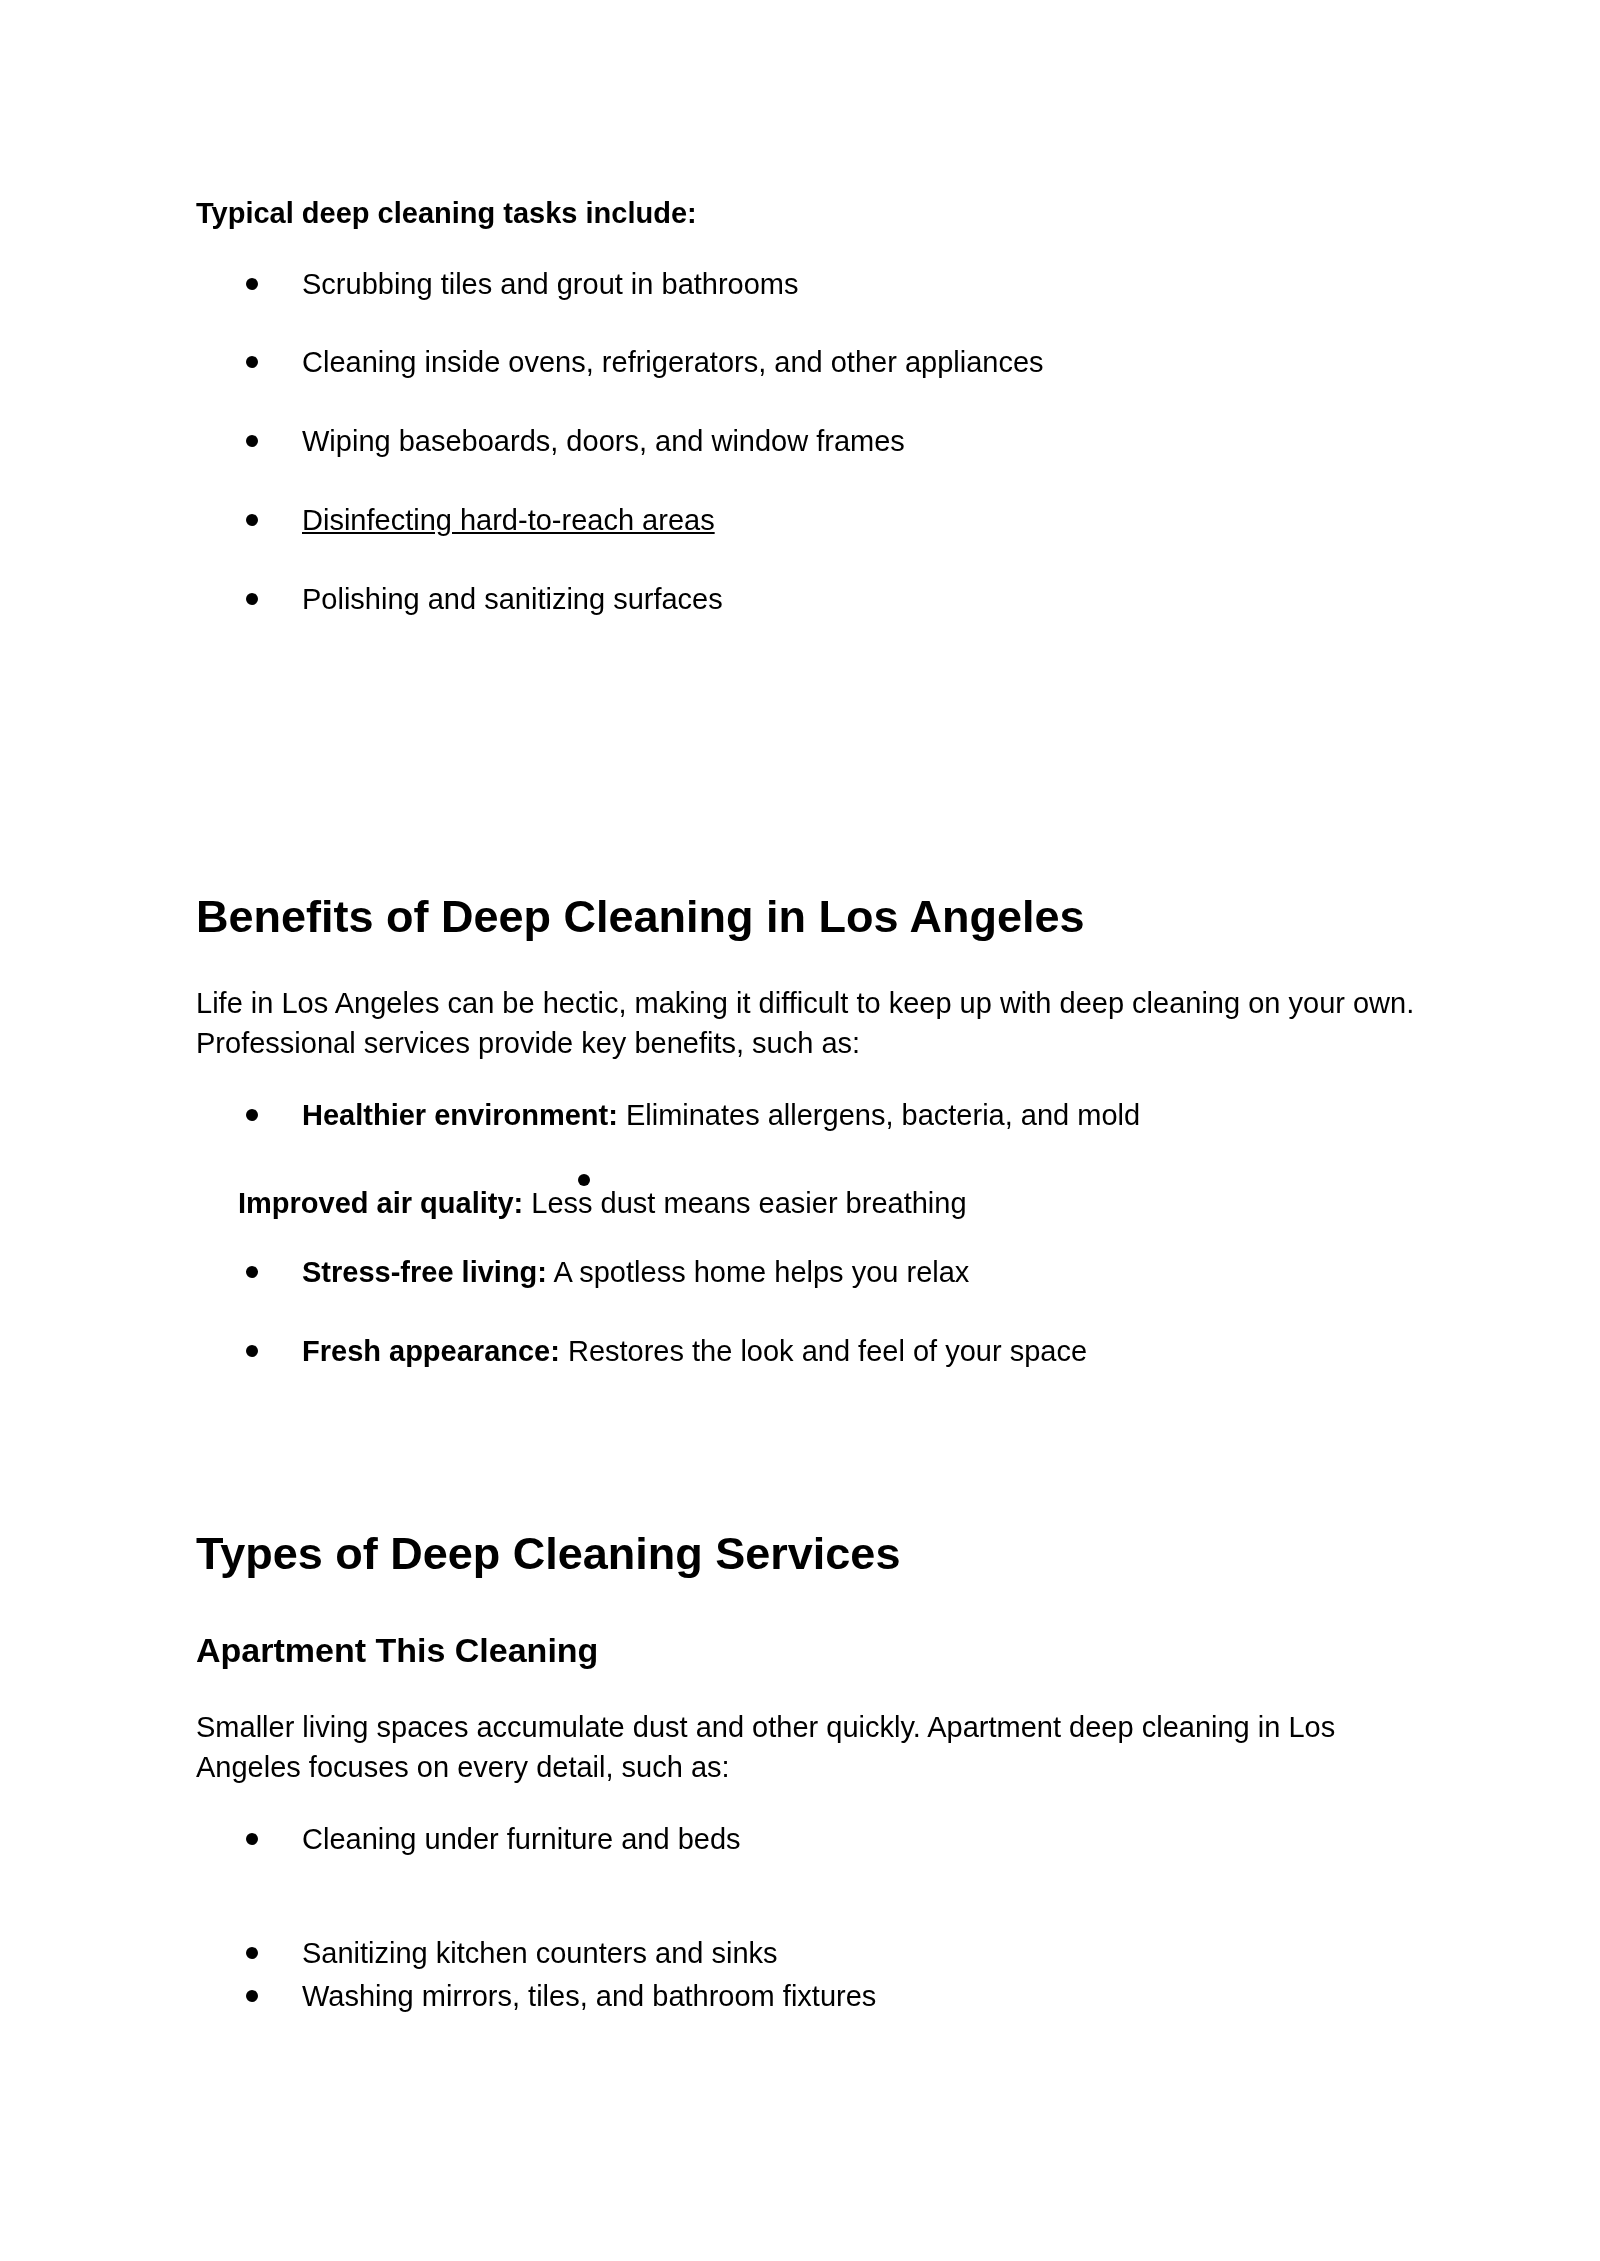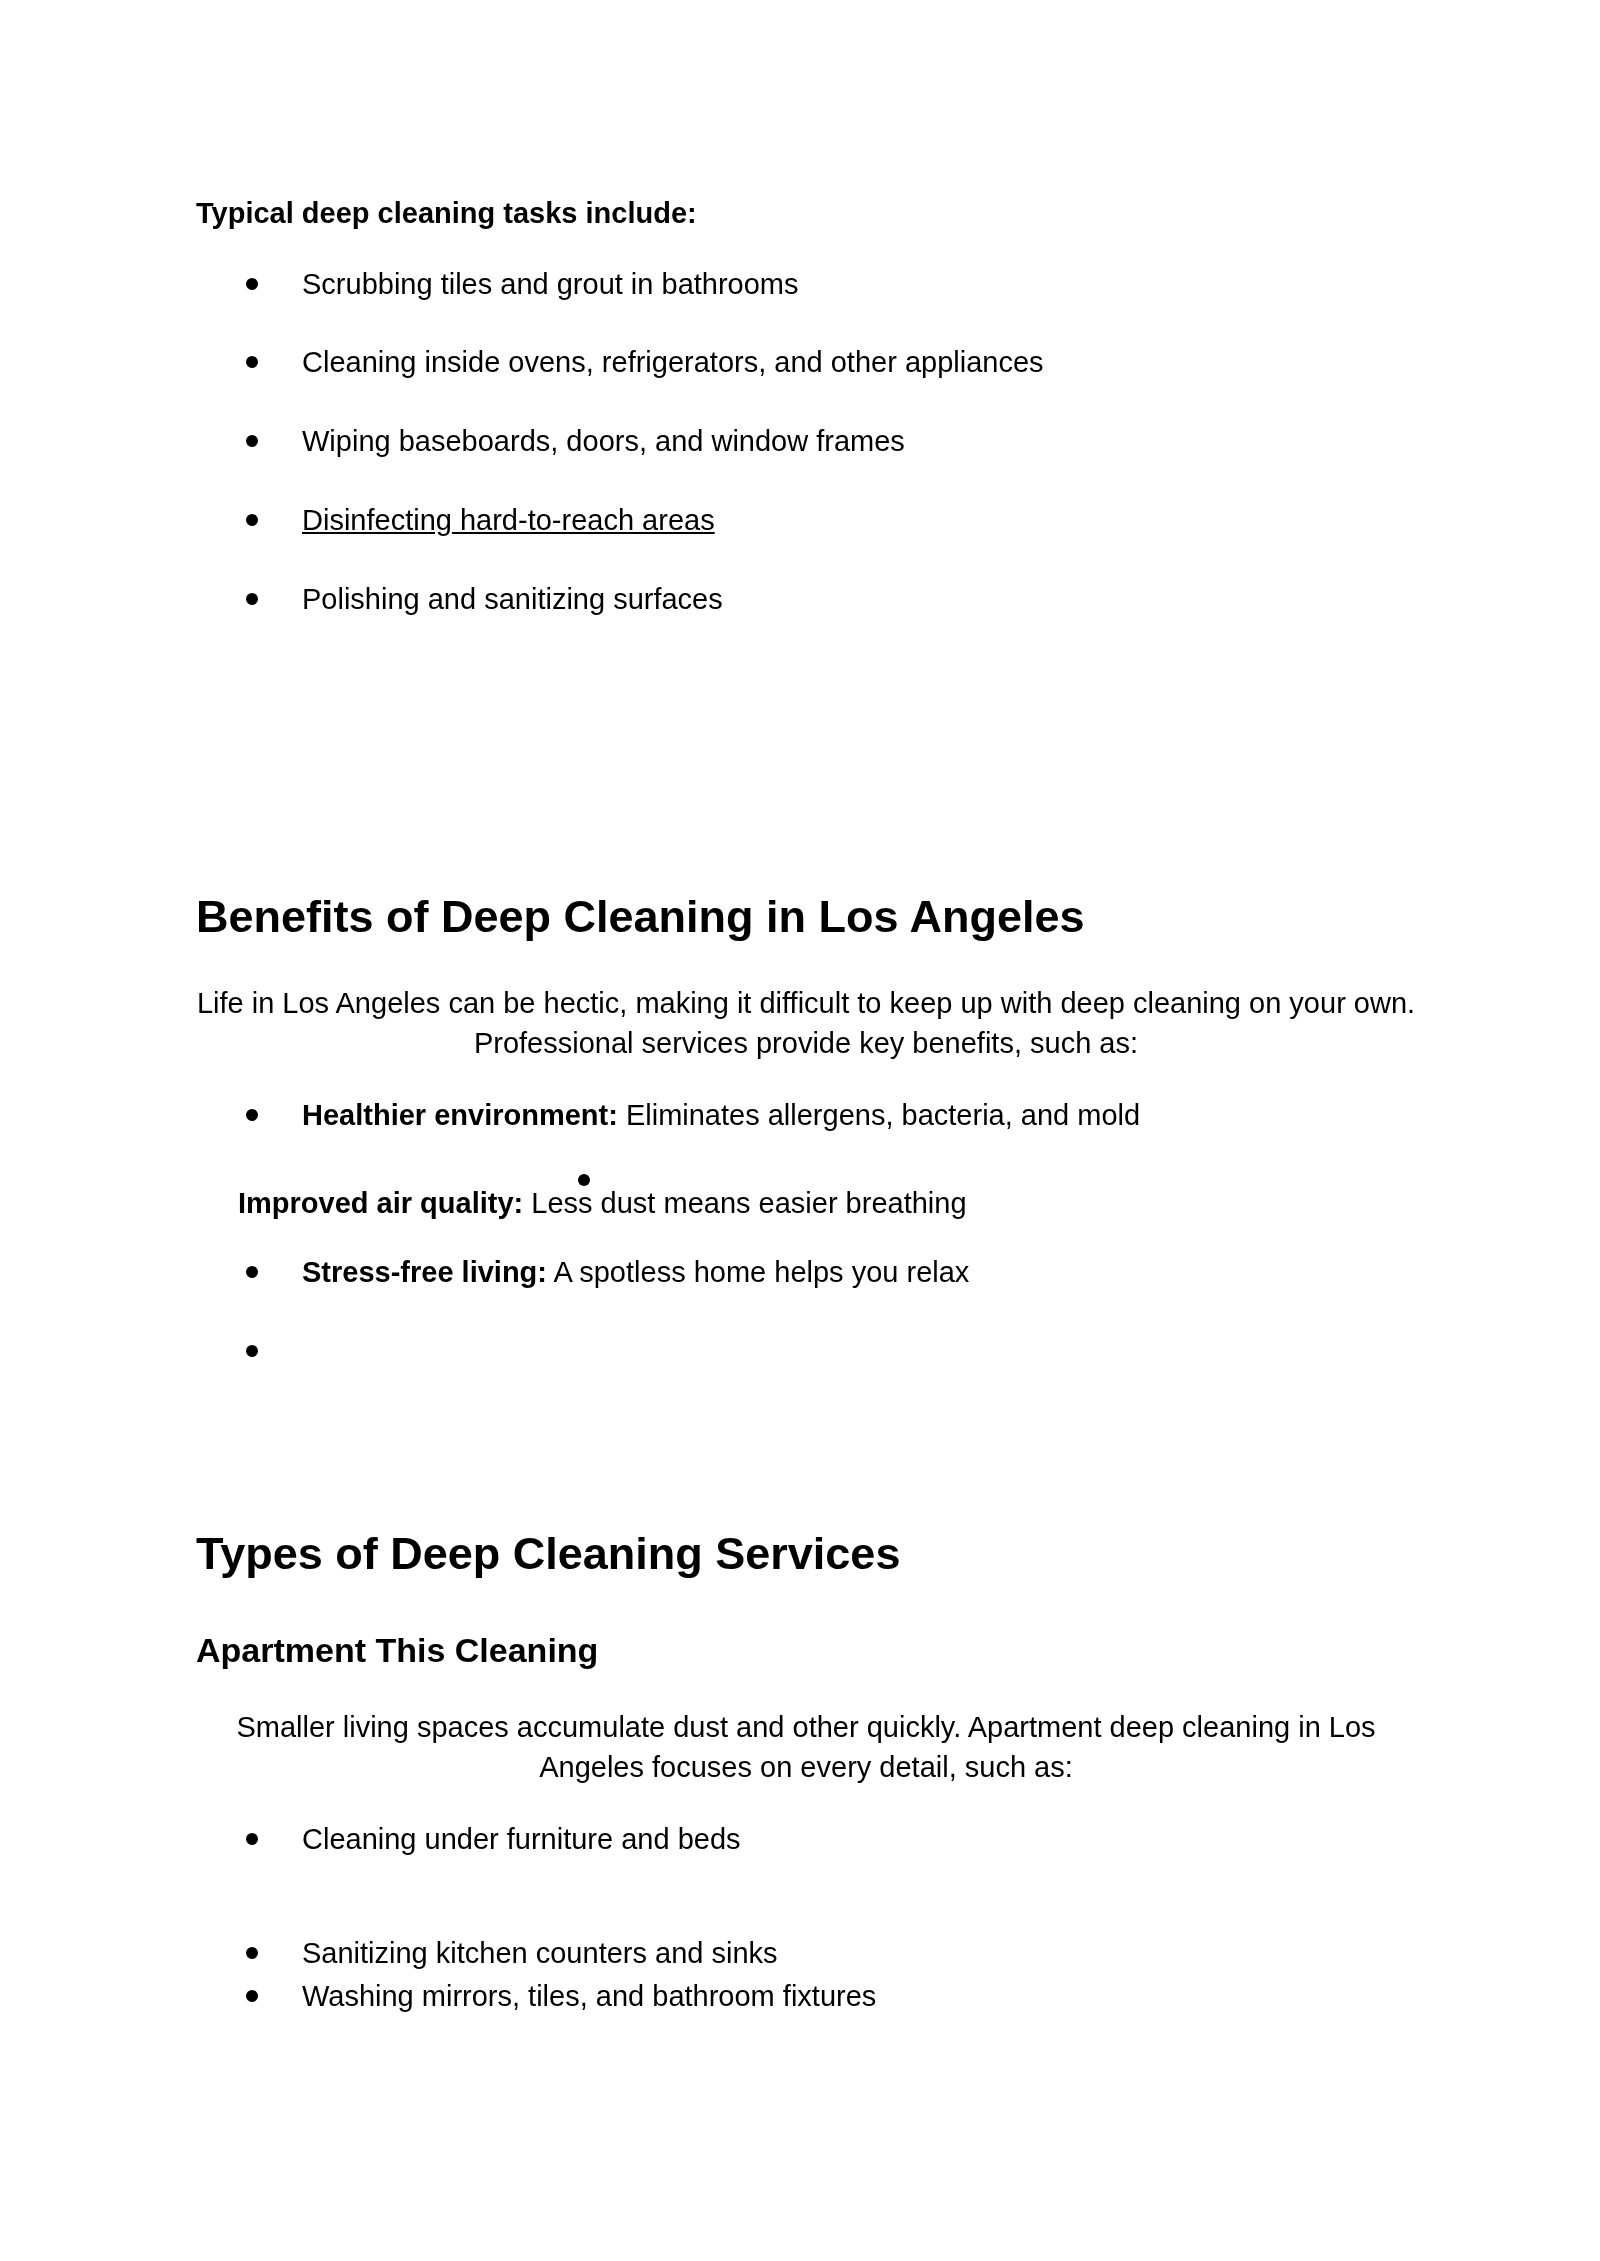--- a/index.html
+++ b/index.html
@@ -15,21 +15,20 @@
       font-family: "Liberation Sans", sans-serif;
       color: #000000;
     }
     .page {
       position: absolute;
       left: 0;
       top: 0;
       width: 1600px;
       height: 1723px;
       background: #ffffff;
-      text-align: center;
     }
     .abs { position: absolute; }
     .label-bold {
       left: 196px;
       top: 196px;
       font-size: 29px;
       font-weight: bold;
       line-height: 34px;
       white-space: nowrap;
     }
@@ -119,20 +118,21 @@
   <div class="bullet-row" style="top:1174px;flex-direction:column;">
     <span class="bullet"></span>
     <span class="bullet-text"><b>Improved air quality:</b><span> Less dust means easier breathing</span></span>
   </div>
   <div class="bullet-row" style="top:1252px;">
     <span class="bullet"></span>
     <span class="bullet-text"><b>Stress-free living:</b><span> A spotless home helps you relax</span></span>
   </div>
   <div class="bullet-row" style="top:1331px;">
     <span class="bullet"></span>
+    <span class="bullet-text"><b>Fresh appearance:</b><span> Restores the look and feel of your space</span></span>
   </div>
 
   <div class="h1" style="top:1527px;">Types of Deep Cleaning Services</div>
 
   <div class="h2" style="top:1630px;">Apartment This Cleaning</div>
 
   <div class="para" style="top:1707px;">Smaller living spaces accumulate dust and other quickly. Apartment deep cleaning in Los Angeles focuses on every detail, such as:</div>
 
   <div class="bullet-row" style="top:1819px;">
     <span class="bullet"></span>

